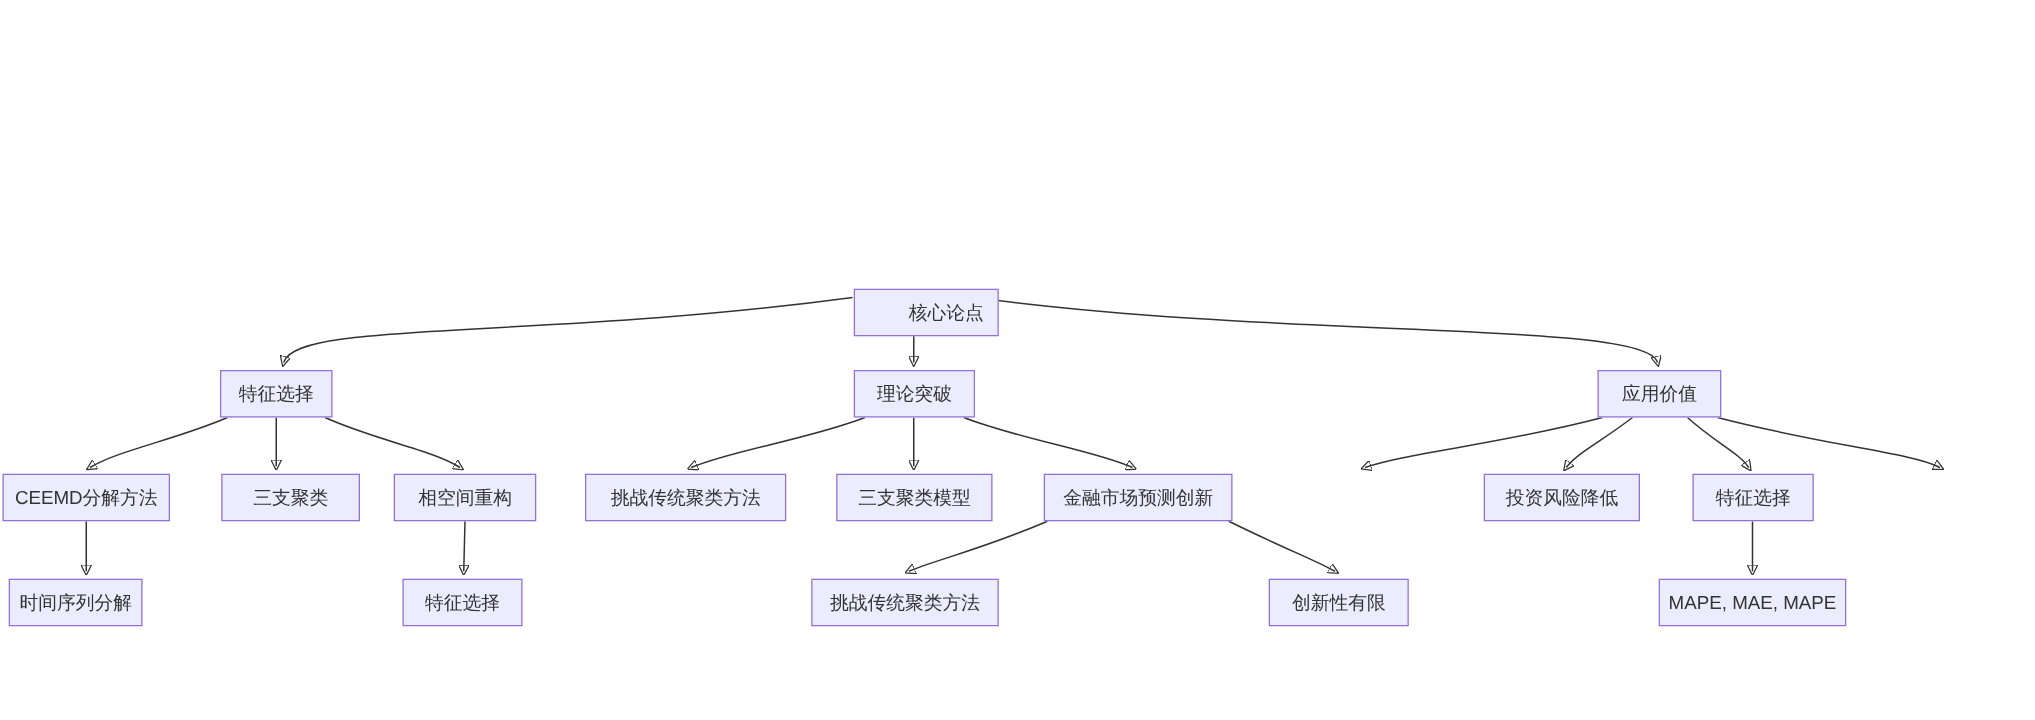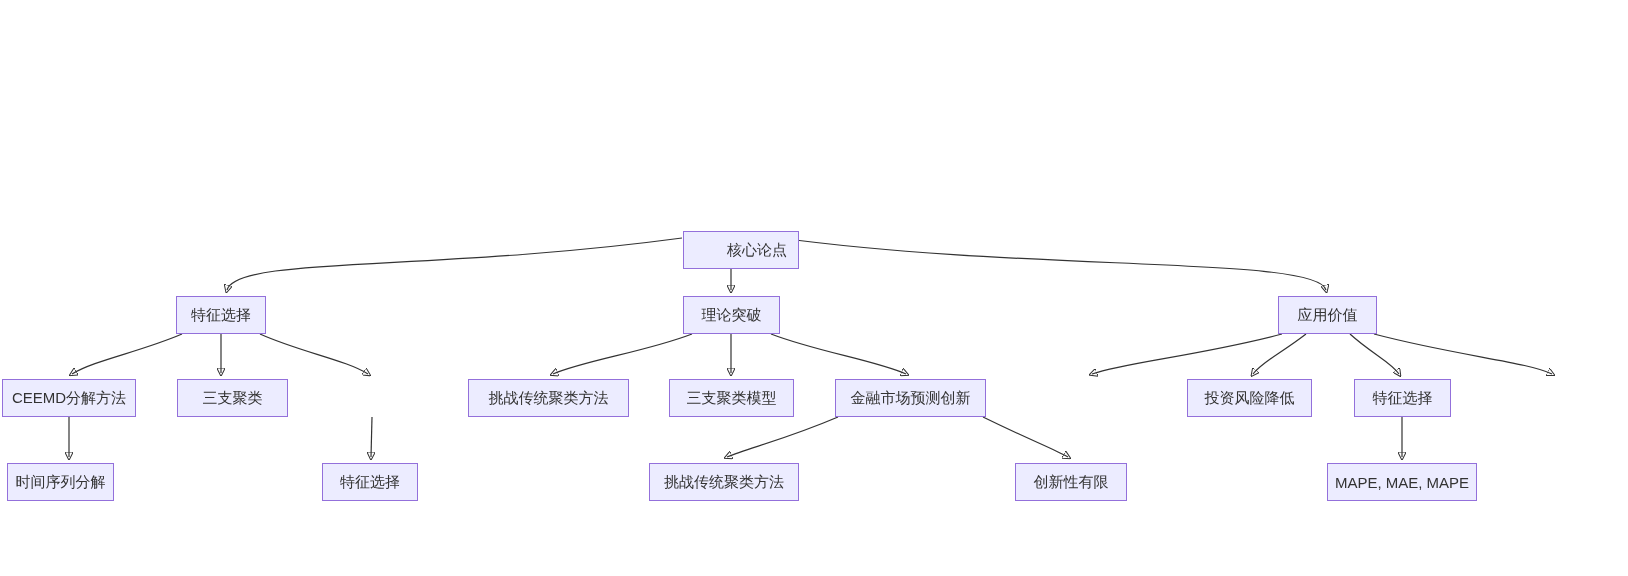--- a/index.html
+++ b/index.html
@@ -94,20 +94,21 @@
     <path d="M1402,417 L1402,457" marker-end="url(#arrow)"></path>
   </svg>
 
   <div class="node" id="n-core">核心论点</div>
   <div class="node" id="n-method">特征选择</div>
   <div class="node" id="n-theory">理论突破</div>
   <div class="node" id="n-application">应用价值</div>
 
   <div class="node" id="n-ceemd">CEEMD分解方法</div>
   <div class="node" id="n-twc">三支聚类</div>
+  <div class="node" id="n-phase">相空间重构</div>
   <div class="node" id="n-bayes">挑战传统聚类方法</div>
   <div class="node" id="n-twc-model">三支聚类模型</div>
   <div class="node" id="n-fin-innov">金融市场预测创新</div>
   <div class="node" id="n-risk">投资风险降低</div>
   <div class="node" id="n-validation">特征选择</div>
 
   <div class="node" id="n-ts-decomp">时间序列分解</div>
   <div class="node" id="n-feature-sel">特征选择</div>
   <div class="node" id="n-challenge">挑战传统聚类方法</div>
   <div class="node" id="n-limited">创新性有限</div>

